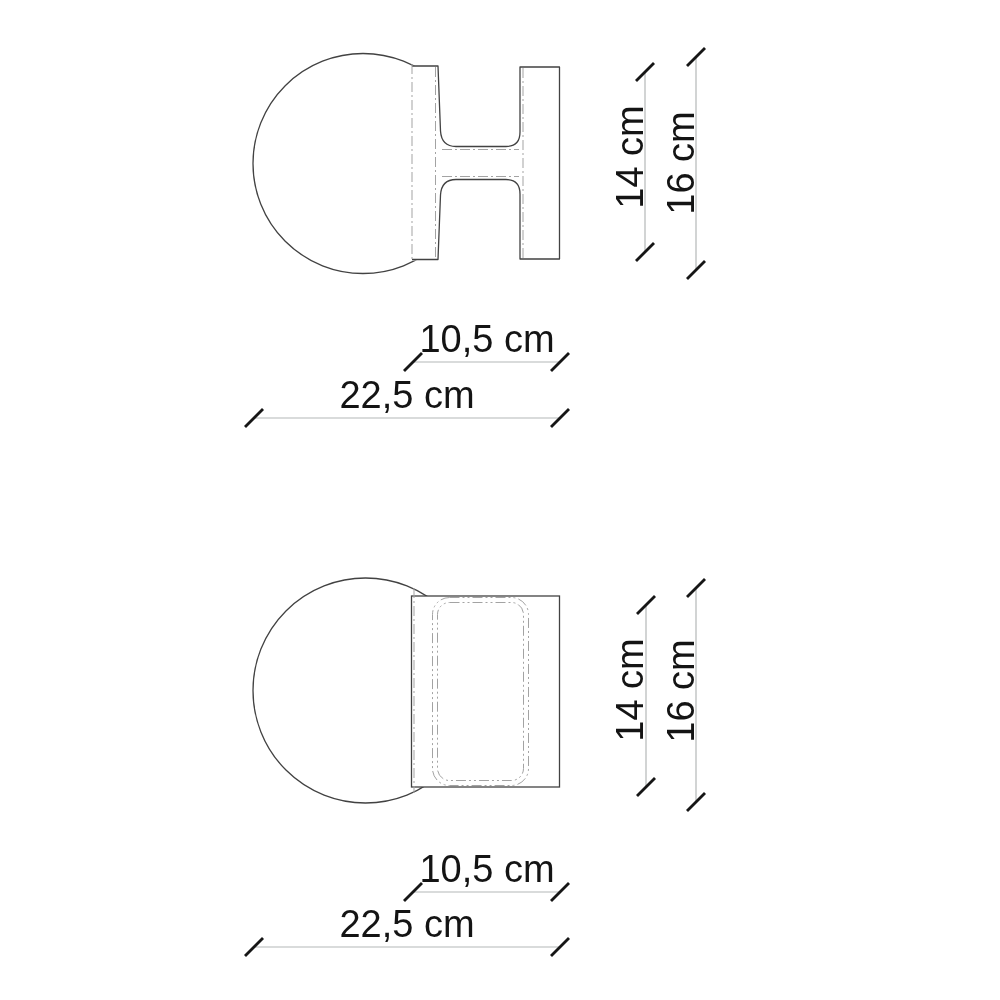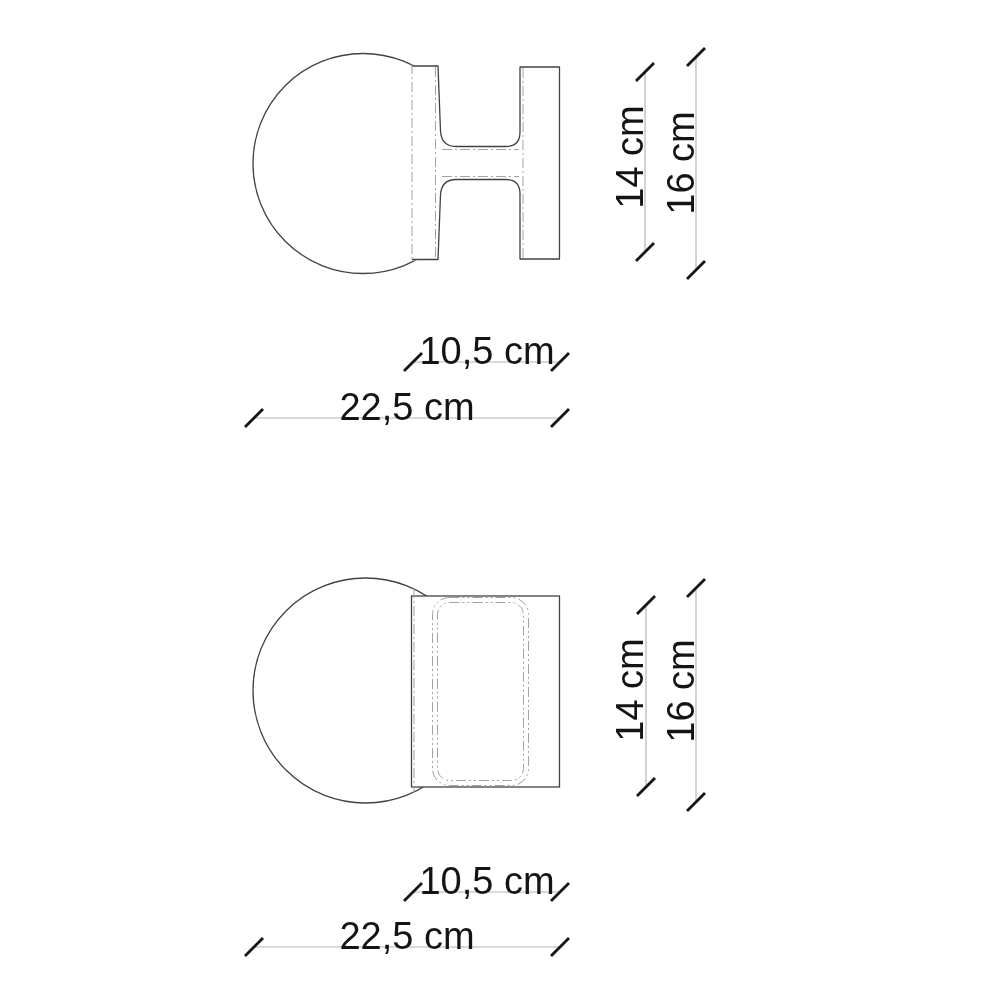--- a/index.html
+++ b/index.html
@@ -14,21 +14,21 @@
   .dim-label{
     position:absolute;
     font-family:"Liberation Sans", sans-serif;
     font-size:38px;
     font-weight:400;
     color:#141414;
     text-align:center;
     white-space:nowrap;
     letter-spacing:0px;
   }
-  .dim-label.h{width:200px;height:42px;line-height:42px;margin-top:12px;}
+  .dim-label.h{width:200px;height:42px;line-height:42px;}
   .dim-label.v{width:116px;height:42px;line-height:42px;transform:rotate(-90deg);}
   
 </style>
 </head>
 <body>
 
 <div class="stage">
 
   <svg width="1000" height="1000" viewBox="0 0 1000 1000">
 

